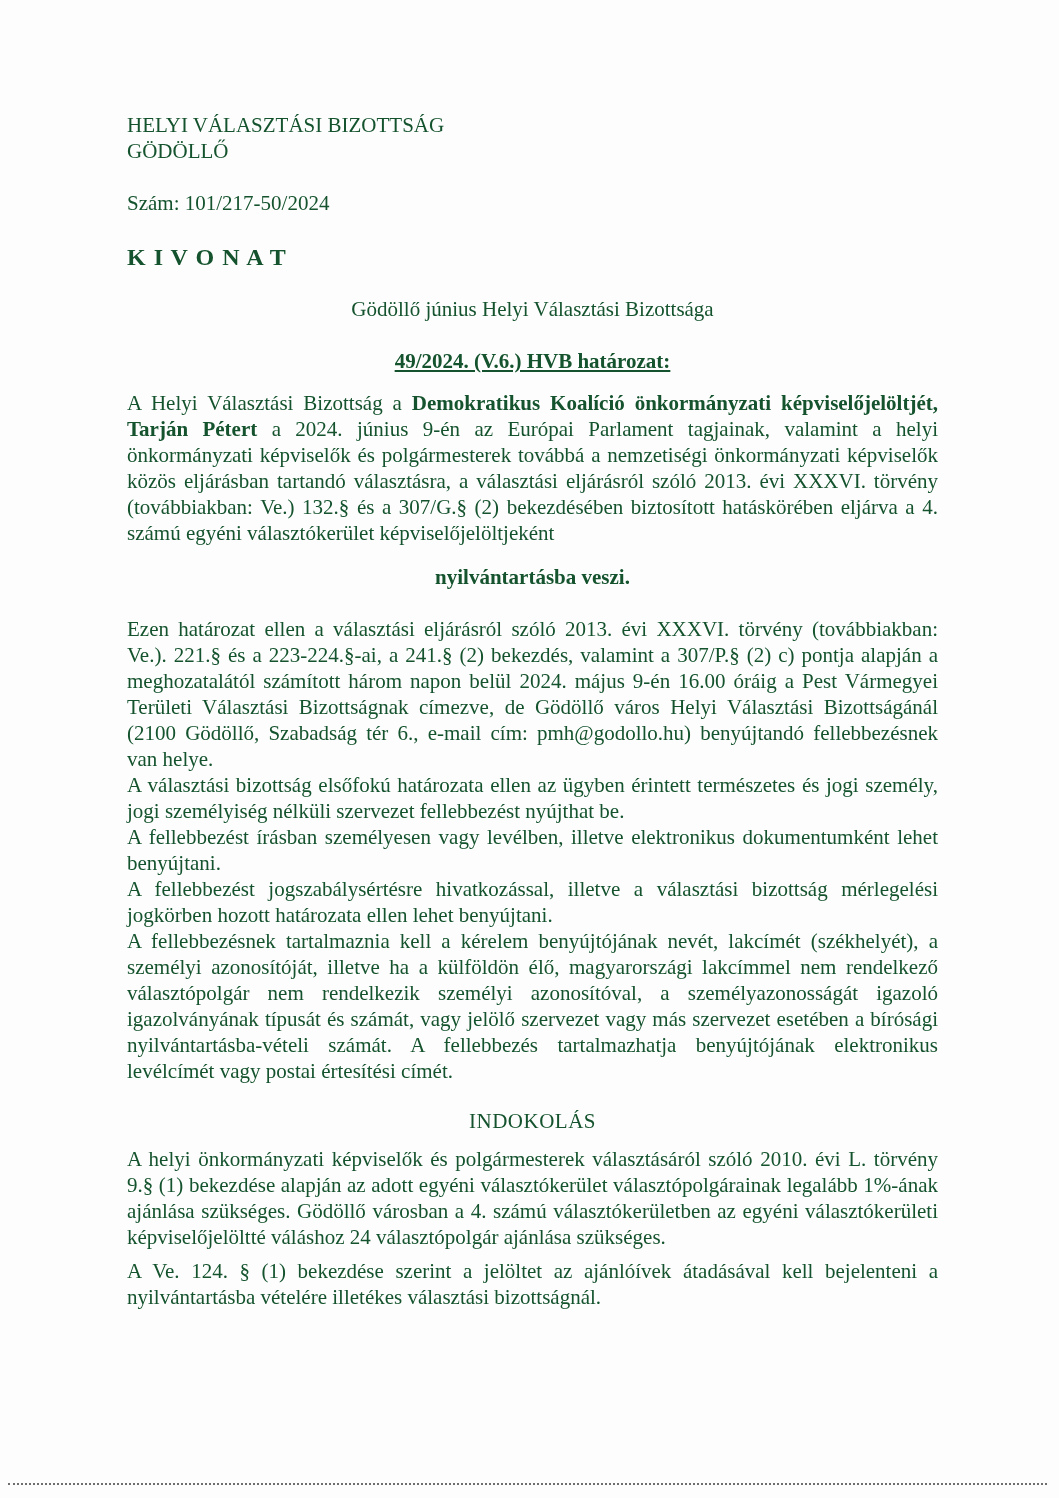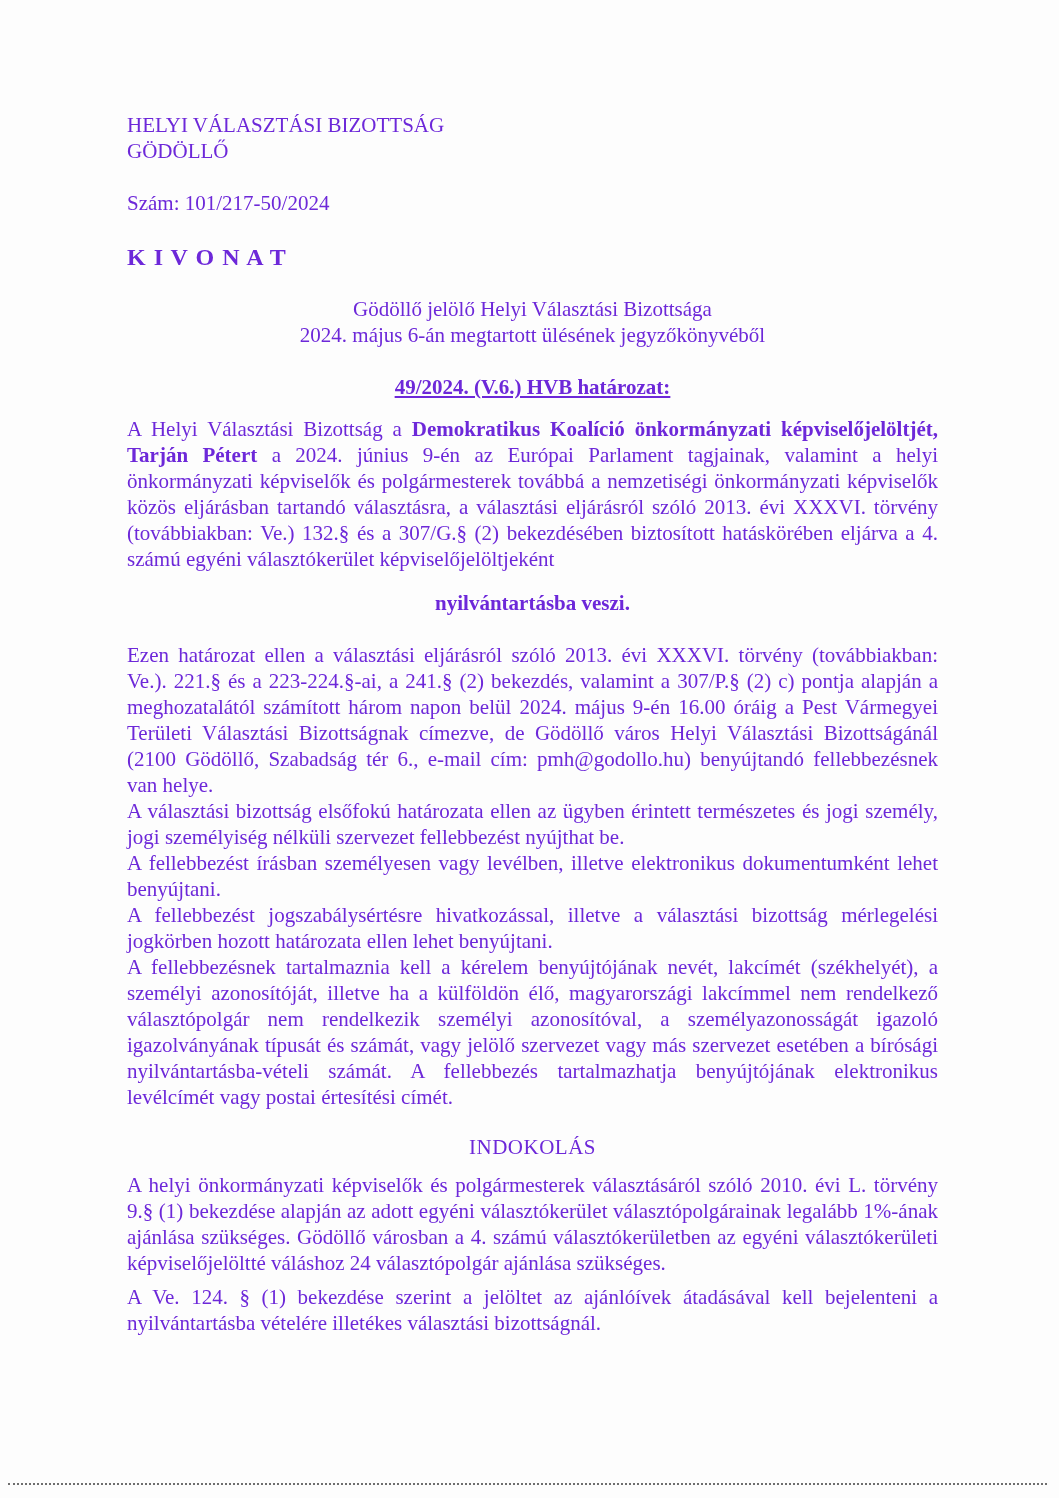--- a/index.html
+++ b/index.html
@@ -4,21 +4,21 @@
 <style>
   * { box-sizing: border-box; }
   html, body { margin: 0; padding: 0; }
   body { background: #ffffff; }
 
   .page {
     position: relative;
     width: 1059px;
     height: 1498px;
     background: #fdfdfd;
-    color: #6d28d9;
+    color: #14532d;
     font-family: "Liberation Serif", serif;
     font-size: 21px;
     line-height: 26px;
     overflow: hidden;
   }
 
   .content {
     position: absolute;
     top: 0; left: 0; right: 0;
     padding: 112px 121px 0 127px;
@@ -97,22 +97,21 @@
 
     <div class="org-block">
       <p>HELYI VÁLASZTÁSI BIZOTTSÁG</p>
       <p>GÖDÖLLŐ</p>
       <p class="doc-number">Szám: 101/217-50/2024</p>
     </div>
 
     <h1 class="title">K I V O N A T</h1>
 
     <div class="subtitle">
-      <p>Gödöllő jelölő Helyi Választási Bizottsága</p>
-      <p>2024. május 6-án megtartott ülésének jegyzőkönyvéből</p>
+      <p>Gödöllő június Helyi Választási Bizottsága</p>
     </div>
 
     <h2 class="decision-heading">49/2024. (V.6.) HVB határozat:</h2>
 
     <p class="decision-paragraph justify">
       <span>A Helyi Választási Bizottság a </span><span class="bold-inline">Demokratikus Koalíció önkormányzati képviselőjelöltjét, Tarján Pétert</span><span> a 2024. június 9-én az Európai Parlament tagjainak, valamint a helyi önkormányzati képviselők és polgármesterek továbbá a nemzetiségi önkormányzati képviselők közös eljárásban tartandó választásra, a választási eljárásról szóló 2013. évi XXXVI. törvény (továbbiakban: Ve.) 132.§ és a 307/G.§ (2) bekezdésében biztosított hatáskörében eljárva a 4. számú egyéni választókerület képviselőjelöltjeként</span>
     </p>
 
     <h3 class="decision-action">nyilvántartásba veszi.</h3>
 

